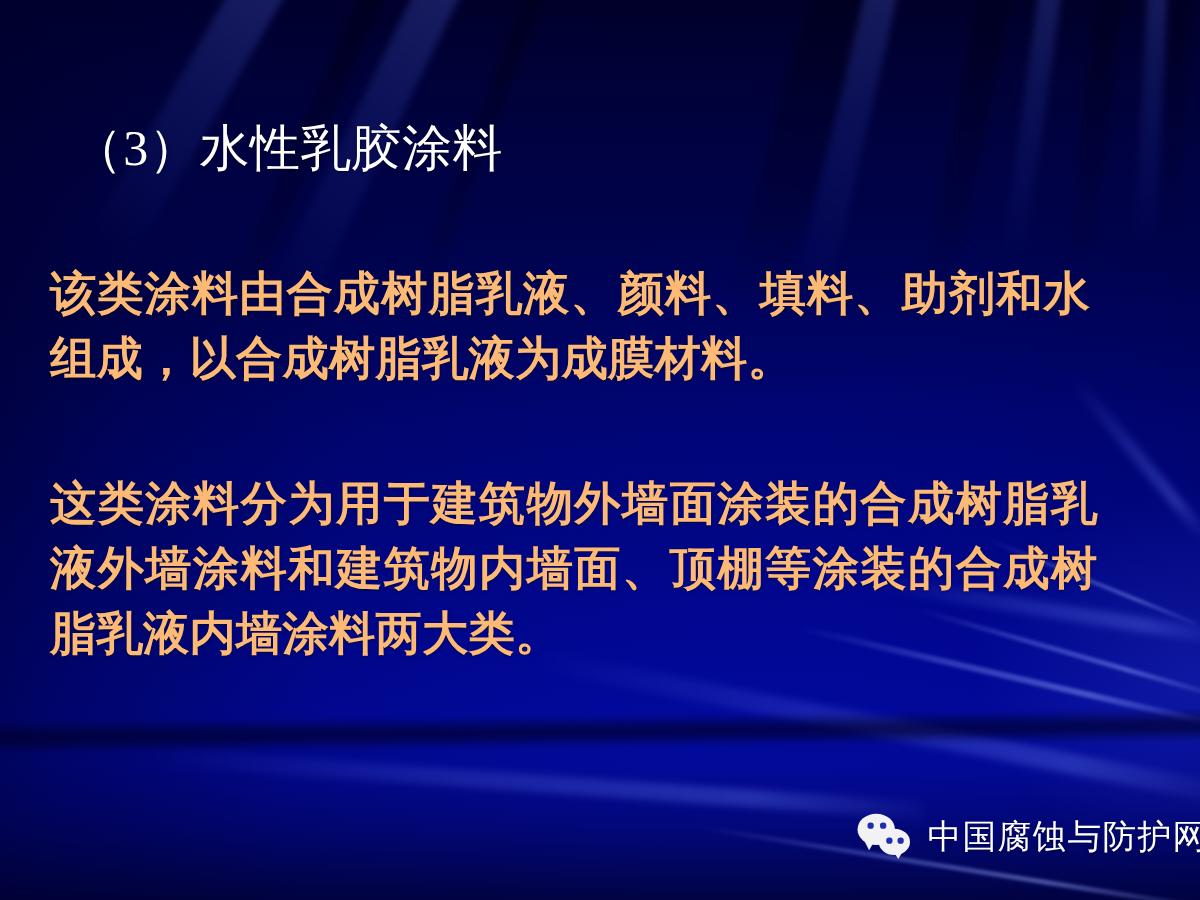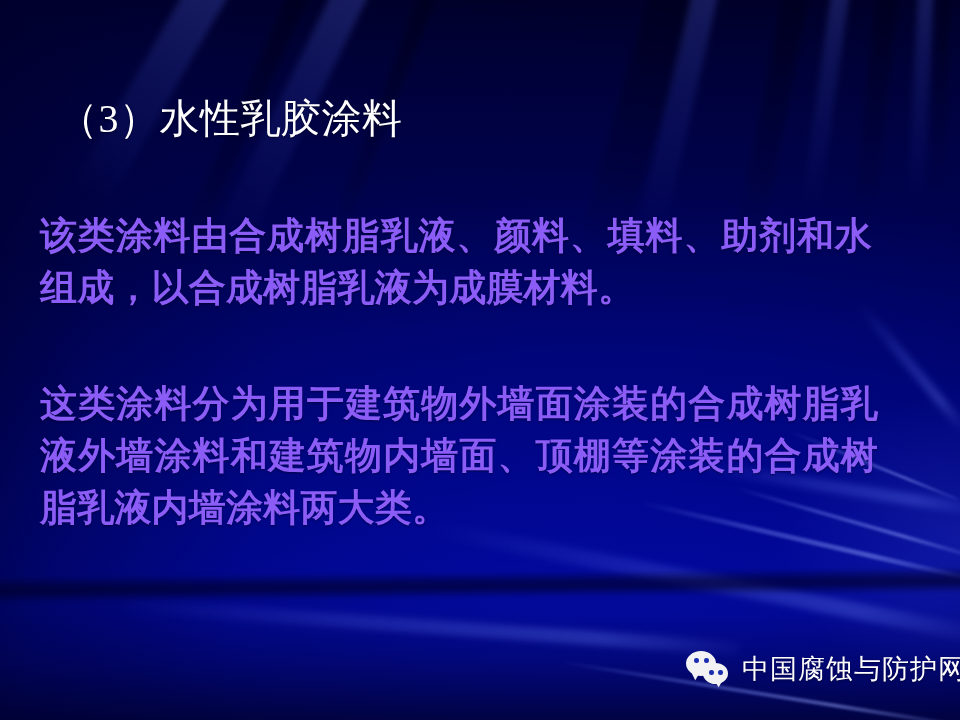--- a/index.html
+++ b/index.html
@@ -144,21 +144,21 @@
     white-space: nowrap;
     text-shadow: 0 1px 2px rgba(0,0,20,0.55);
   }
 
   .body-block {
     position: absolute;
     left: 40px;
     width: 835px;
   }
   .para {
-    color: #8b5cf6;
+    color: #fdba74;
     font-size: 37px;
     line-height: 52px;
     font-weight: 700;
     letter-spacing: 0.2px;
     text-align: justify;
     text-justify: inter-ideograph;
     text-shadow: 0 1px 2px rgba(0,0,20,0.5);
   }
   #para-1 { position: absolute; top: 0px; left: 0; width: 832px; }
   #para-2 { position: absolute; top: 168px; left: 0; width: 838px; }

